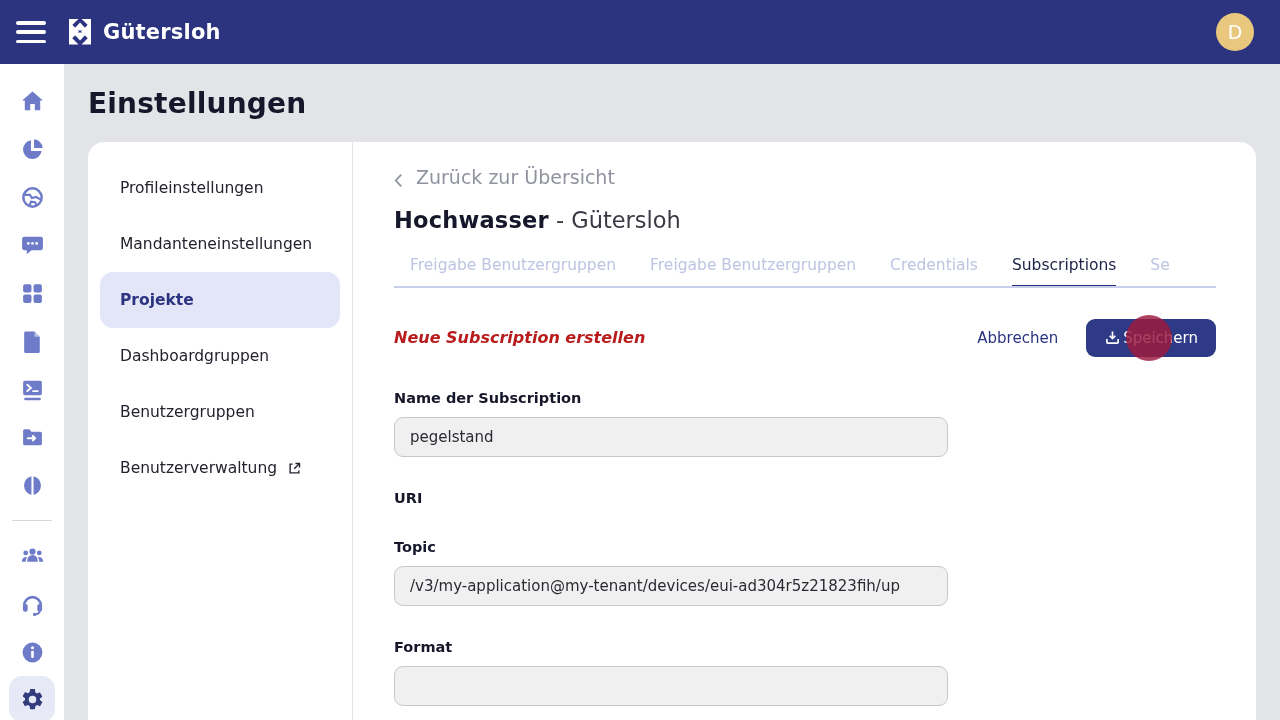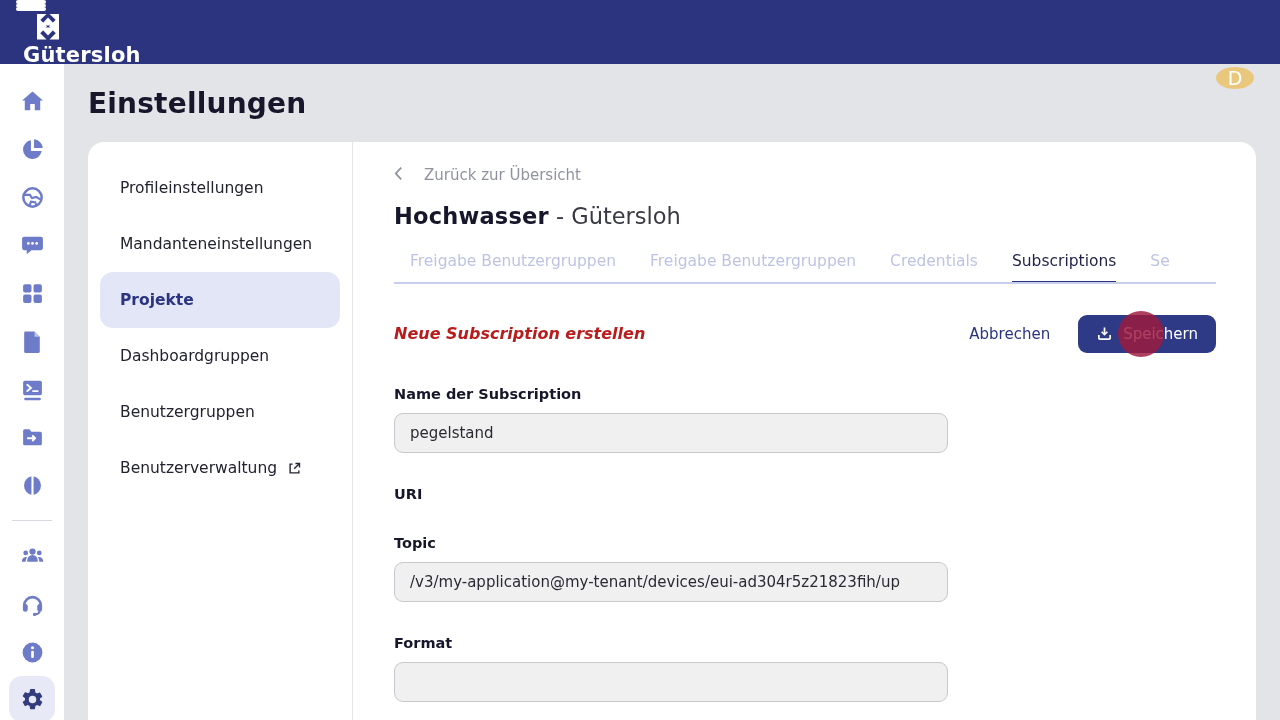--- a/index.html
+++ b/index.html
@@ -5,23 +5,22 @@
   * { box-sizing: border-box; margin: 0; padding: 0; }
   html,body { width:1280px; height:720px; overflow:hidden; }
   body {
     font-family: "DejaVu Sans", "Liberation Sans", sans-serif;
     background:#e3e4e8;
     position:relative;
   }
   
   .topbar {
     position:absolute; top:0; left:0; width:1280px; height:64px;
-    background:#2c3480; display:flex; padding:0 26px 0 14px;
+    background:#2c3480; display:flex; align-items:center; padding:0 26px 0 14px;
     z-index:30;
-    flex-direction:column;
   }
   .hamburger { width:30px; height:22px; display:flex; flex-direction:column; justify-content:space-between; cursor:pointer; margin-left:2px;}
   .hamburger span { display:block; height:3.5px; background:#fff; border-radius:2px; }
   .logo-wrap { margin-left:20px; display:flex; align-items:center; }
   .app-title { color:#fff; font-size:21px; font-weight:700; margin-left:9px; letter-spacing:.2px; }
   .avatar {
     margin-left:auto; width:38px; height:38px; border-radius:50%;
     background:#e9c87e; color:#fff; font-size:19px; font-weight:500;
     display:flex; align-items:center; justify-content:center; cursor:pointer;
   }
@@ -48,36 +47,36 @@
   
   .menu { width:265px; border-right:1px solid #e4e4ea; padding:18px 12px 0 12px; flex:0 0 auto; }
   .menu-item {
     height:56px; display:flex; align-items:center; padding-left:20px;
     font-size:15.5px; color:#232330; border-radius:13px; cursor:pointer; margin-bottom:0;
   }
   .menu-item.active { background:#e3e6f6; color:#2b3480; font-weight:700; }
   .menu-item .ext { margin-left:10px; color:#232330; display:flex; }
   
   .content { flex:1; padding:24px 40px 0 41px; position:relative; overflow:hidden; }
-  .back-link { display:flex; align-items:flex-start; gap:21px; color:#8f939e; font-size:15px; cursor:pointer; width:max-content;}
+  .back-link { display:flex; align-items:flex-end; gap:13px; color:#8f939e; font-size:19px; cursor:pointer; width:max-content;}
   .back-link svg { width:9px; height:15px; }
   .detail-title { margin-top:19px; font-size:22.5px; color:#3a3a44; }
   .detail-title .strong { font-weight:700; color:#17172b; letter-spacing:.2px;}
   
   .tabs { margin-top:23px; display:flex; gap:34px; border-bottom:2px solid #c9cfea; white-space:nowrap; overflow:hidden; padding-left:16px;}
   .tab { padding-bottom:11px; font-size:15.5px; color:#bdc4e2; cursor:pointer; border-bottom:3px solid transparent; margin-bottom:-2.5px; flex:0 0 auto;}
   .tab.active { color:#1e2347; font-weight:500; border-bottom-color:#2b3480; }
   
   .form-header { margin-top:31px; display:flex; align-items:center; }
   .form-heading { font-size:16px; font-weight:700; color:#b91c1c;font-style:italic; }
   .cancel-btn { margin-left:auto; color:#2b3480; font-size:15px; font-weight:500; cursor:pointer; padding:8px 6px;}
   .save-btn {
     margin-left:22px; height:38px; background:#2e3a85; color:#fff; border:none;
     border-radius:9px; padding:0 18px; font-size:15px; font-family:inherit;
-    display:flex; align-items:center; gap:10px; cursor:pointer; position:relative;
+    display:flex; align-items:center; gap:2px; cursor:pointer; position:relative;
   }
   .save-btn svg { width:17px; height:17px; }
   .click-indicator {
     position:absolute; width:46px; height:46px; border-radius:50%;
     background:rgba(158,27,62,.83); left:40px; top:-4px; pointer-events:none;
   }
   
   .field { margin-top:33px; width:554px; }
   .field:first-of-type { margin-top:23px; }
   .field-label { font-size:14.5px; font-weight:600; color:#17172b; margin-bottom:11px; }

